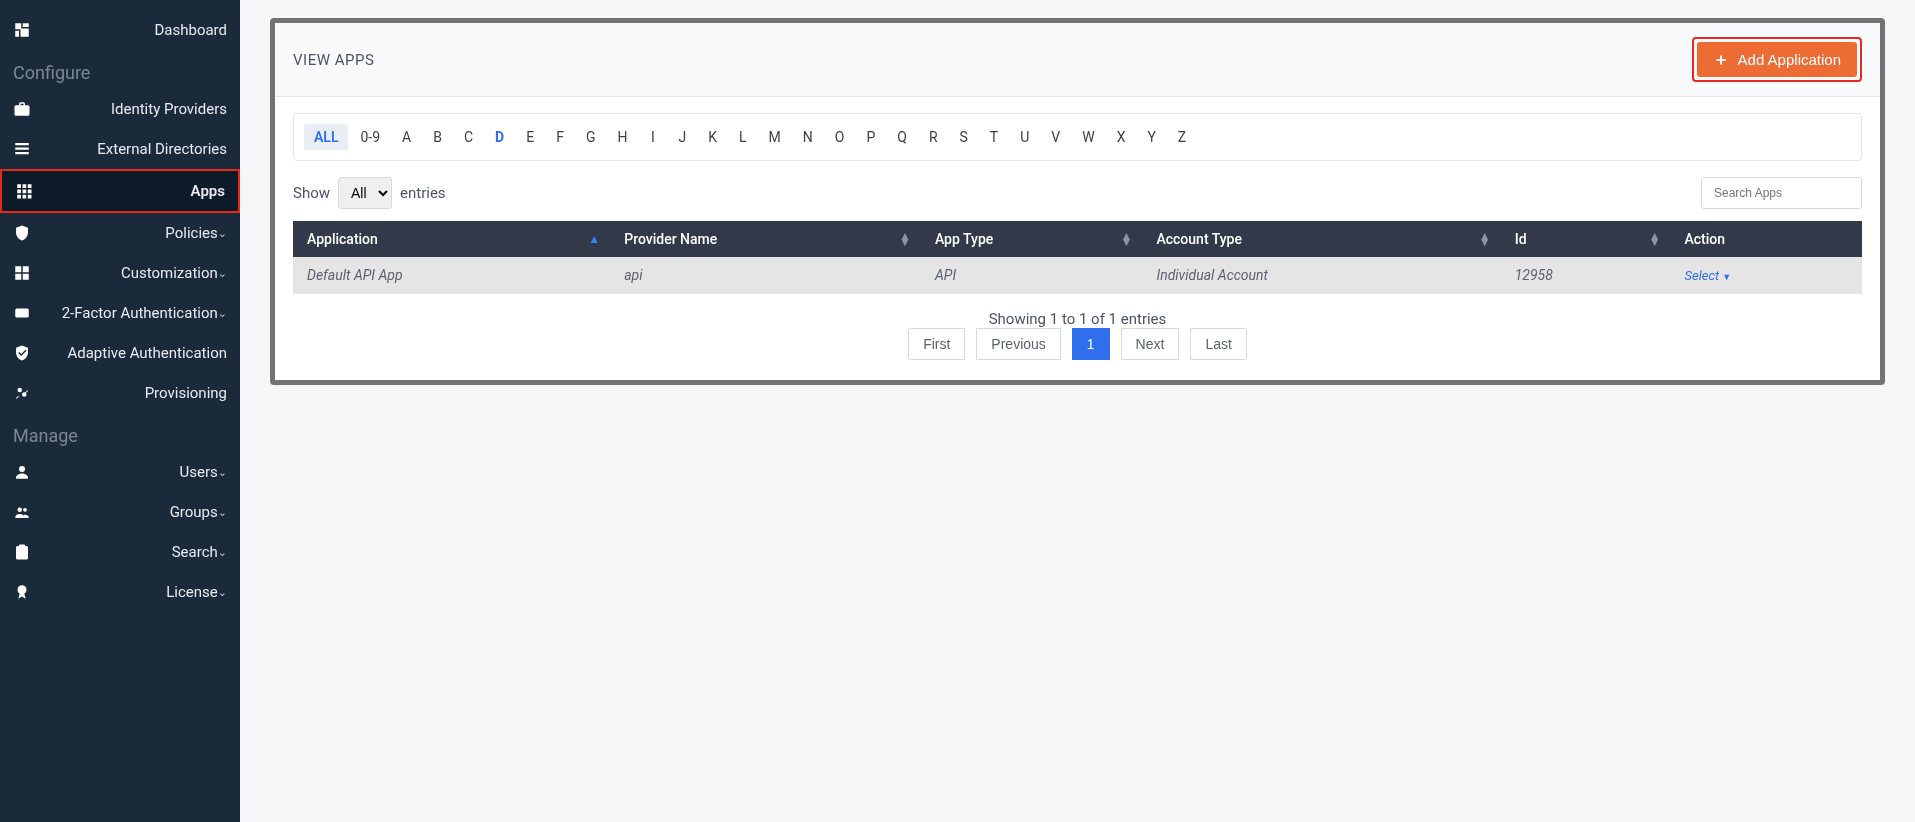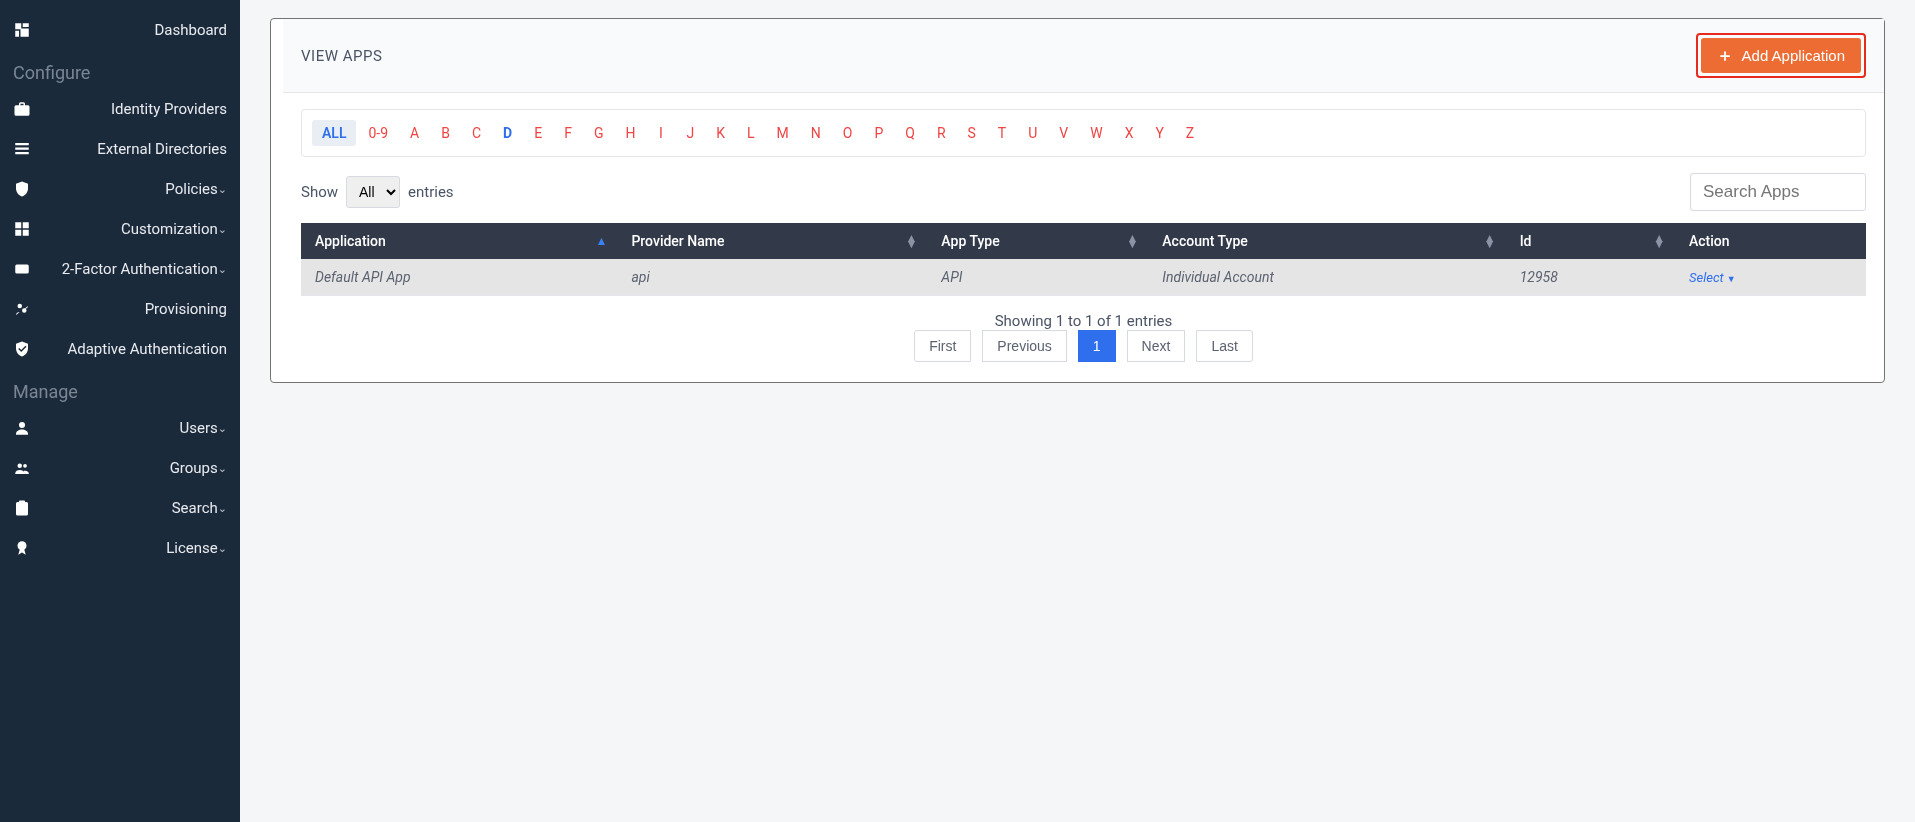--- a/index.html
+++ b/index.html
@@ -49,23 +49,22 @@
       padding: 12px 13px 6px;
       color: #7b8694;
       font-size: 18px;
     }
     .main {
       flex: 1;
       padding: 18px 30px 0 30px;
     }
     .panel {
       background: #fff;
-      border: 1px solid #737373;
+      border: 5px solid #737373;
       border-radius: 4px;
-      padding-left: 12px;
     }
     .panel-header {
       display: flex;
       align-items: center;
       justify-content: space-between;
       padding: 14px 18px;
       border-bottom: 1px solid #e4e6ea;
       background: #f9fafb;
     }
     .panel-title {
@@ -95,21 +94,21 @@
       margin: 16px 18px;
       border: 1px solid #e4e6ea;
       border-radius: 4px;
       padding: 10px;
       display: flex;
       gap: 2px;
     }
     .filter-chip {
       padding: 5px 10px;
       border-radius: 3px;
-      color: #ef4444;
+      color: #404040;
       cursor: pointer;
       font-size: 14px;
       min-width: 27px;
       text-align: center;
     }
     .filter-chip.active-all {
       background: #e9eef4;
       color: #2f6fed;
       font-weight: 600;
     }
@@ -133,22 +132,22 @@
     .show-entries select {
       padding: 6px 8px;
       border: 1px solid #d7dae1;
       border-radius: 3px;
       font-size: 14px;
     }
     .search-input {
       padding: 8px 12px;
       border: 1px solid #d7dae1;
       border-radius: 3px;
-      width: 176px;
-      font-size: 17px;
+      width: 161px;
+      font-size: 12px;
     }
     .data-table {
       width: calc(100% - 36px);
       margin: 0 18px;
       border-collapse: collapse;
     }
     .data-table thead tr {
       background: #323a4a;
       color: #fff;
       margin-top: 22px;
@@ -243,20 +242,36 @@
     <span class="icon-wrap">
         <svg viewBox="0 0 24 24">
           <rect x="3" y="4" width="18" height="3"></rect>
           <rect x="3" y="10" width="18" height="3"></rect>
           <rect x="3" y="16" width="18" height="3"></rect>
         </svg>
       </span>
     <span class="label">External Directories</span>
   </div>
 
+  <div class="sidebar-item active">
+    <span class="icon-wrap">
+        <svg viewBox="0 0 24 24">
+          <rect x="3" y="3" width="5" height="5"></rect>
+          <rect x="10" y="3" width="5" height="5"></rect>
+          <rect x="17" y="3" width="5" height="5"></rect>
+          <rect x="3" y="10" width="5" height="5"></rect>
+          <rect x="10" y="10" width="5" height="5"></rect>
+          <rect x="17" y="10" width="5" height="5"></rect>
+          <rect x="3" y="17" width="5" height="5"></rect>
+          <rect x="10" y="17" width="5" height="5"></rect>
+          <rect x="17" y="17" width="5" height="5"></rect>
+        </svg>
+      </span>
+    <span class="label">Apps</span>
+  </div>
 
   <div class="sidebar-item">
     <span class="icon-wrap">
         <svg viewBox="0 0 24 24">
           <path d="M12 2L4 5v6c0 5 3.4 9.7 8 11 4.6-1.3 8-6 8-11V5l-8-3z"></path>
         </svg>
       </span>
     <span class="label">Policies</span>
     <span class="chevron">⌄</span>
   </div>
@@ -280,35 +295,35 @@
           <rect x="3" y="6" width="18" height="12" rx="2"></rect>
         </svg>
       </span>
     <span class="label">2-Factor Authentication</span>
     <span class="chevron">⌄</span>
   </div>
 
   <div class="sidebar-item">
     <span class="icon-wrap">
         <svg viewBox="0 0 24 24">
+          <path d="M12 2L4 5v6c0 5 3.4 9.7 8 11 4.6-1.3 8-6 8-11V5l-8-3zm-1 14l-4-4 1.4-1.4L11 13.2l5.6-5.6L18 9l-7 7z"></path>
+        </svg>
+      </span>
+    <span class="label">Adaptive Authentication</span>
+  </div>
+
+  <div class="sidebar-item">
+    <span class="icon-wrap">
+        <svg viewBox="0 0 24 24">
           <circle cx="9" cy="8" r="3"></circle>
           <circle cx="15" cy="14" r="3"></circle>
           <path d="M4 20c0-2.5 2.5-4 5-4M20 8c0 2.5-2.5 4-5 4"></path>
         </svg>
       </span>
     <span class="label">Provisioning</span>
-  </div>
-
-  <div class="sidebar-item">
-    <span class="icon-wrap">
-        <svg viewBox="0 0 24 24">
-          <path d="M12 2L4 5v6c0 5 3.4 9.7 8 11 4.6-1.3 8-6 8-11V5l-8-3zm-1 14l-4-4 1.4-1.4L11 13.2l5.6-5.6L18 9l-7 7z"></path>
-        </svg>
-      </span>
-    <span class="label">Adaptive Authentication</span>
   </div>
 
   <div class="sidebar-section">Manage</div>
 
   <div class="sidebar-item">
     <span class="icon-wrap">
         <svg viewBox="0 0 24 24">
           <circle cx="12" cy="8" r="4"></circle>
           <path d="M4 20c0-4 4-6 8-6s8 2 8 6v1H4v-1z"></path>
         </svg>

